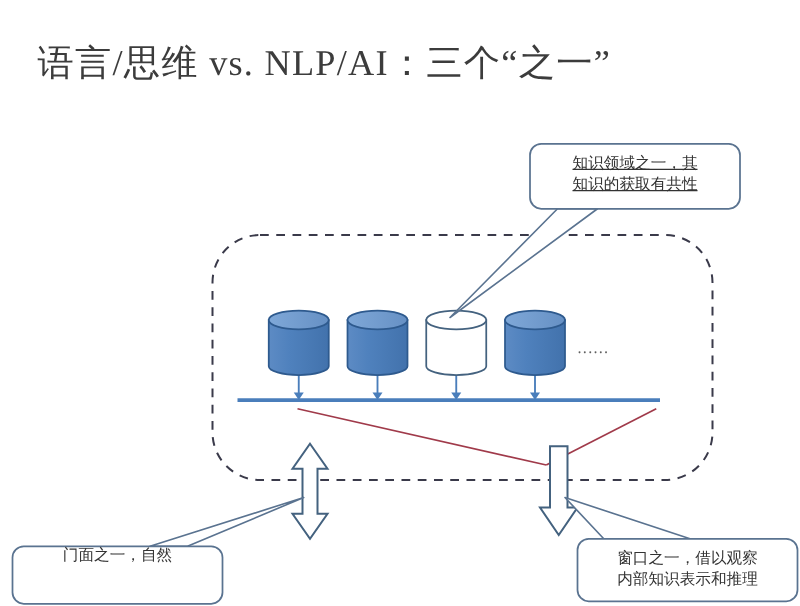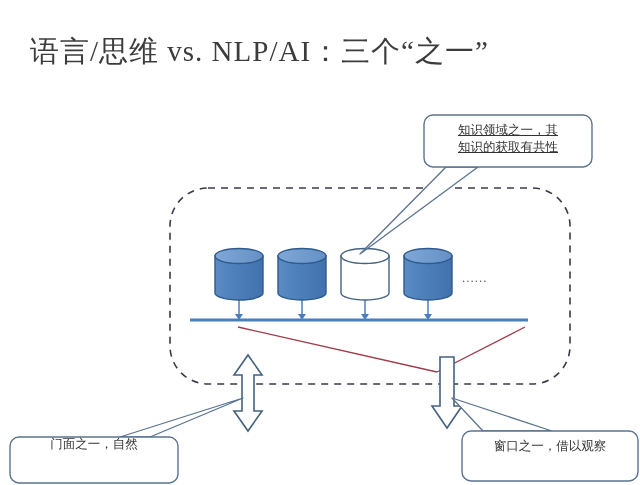--- a/index.html
+++ b/index.html
@@ -165,15 +165,16 @@
     <div>知识领域之一，其</div>
     <div>知识的获取有共性</div>
   </div>
 
   <div class="callout-text" id="callout-left-text">
     <div>门面之一，自然</div>
   </div>
 
   <div class="callout-text" id="callout-right-text">
     <div>窗口之一，借以观察</div>
+    <div>内部知识表示和推理</div>
   </div>
 
 </div>
 
 </body></html>

